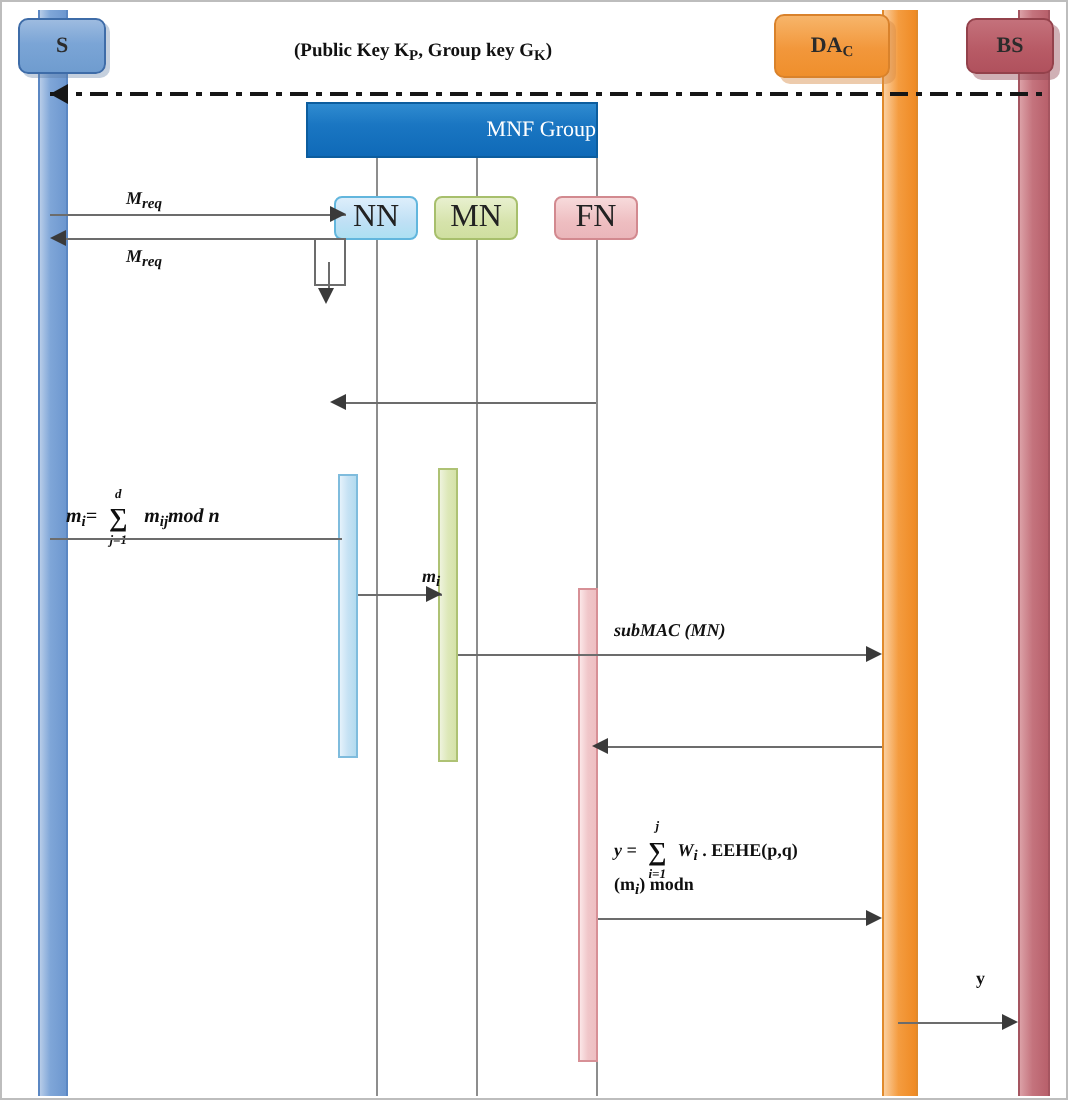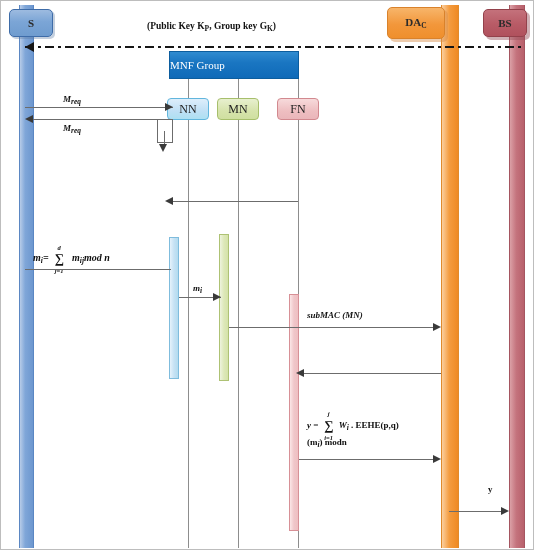--- a/index.html
+++ b/index.html
@@ -44,29 +44,29 @@
     border-left:1px solid #a55560;border-right:1px solid #a55560;}
   .dashdot-real{position:absolute;left:24px;top:45px;width:500px;height:2px;
     background-image:repeating-linear-gradient(90deg,
       #161616 0px,#161616 9px,transparent 9px,transparent 13px,
       #161616 13px,#161616 16px,transparent 16px,transparent 20px);}
   .arrowhead-left{position:absolute;width:0;height:0;
     border-top:5px solid transparent;border-bottom:5px solid transparent;
     border-right:9px solid #161616;}
 
   
-  .mnf{position:absolute;left:168px;top:50px;width:130px;height:28px;
+  .mnf{position:absolute;left:152px;top:50px;width:146px;height:28px;
     background:linear-gradient(180deg,#2f8bd0 0%,#1a76c2 40%,#0f6ab8 100%);
     border:1px solid #0c5d9e;color:#fff;font-size:11px;
-    display:flex;align-items:center;justify-content:flex-start;box-sizing:border-box;}
+    display:flex;align-items:center;justify-content:flex-end;box-sizing:border-box;}
 
   
   .node{position:absolute;width:42px;height:22px;border-radius:4px;
     display:flex;align-items:center;justify-content:center;
-    font-size:12px;color:#222;box-sizing:border-box;}
+    font-size:16px;color:#222;box-sizing:border-box;}
   .node-nn{left:166px;top:97px;
     background:linear-gradient(180deg,#ddeefb 0%,#bfe0f5 60%,#ade0f2 100%);
     border:1px solid #62b6dd;}
   .node-mn{left:216px;top:97px;
     background:linear-gradient(180deg,#e8f0cf 0%,#d6e3ab 60%,#cfdfa0 100%);
     border:1px solid #a7bf6c;}
   .node-fn{left:276px;top:97px;
     background:linear-gradient(180deg,#f7dadb 0%,#eebec1 60%,#eab6ba 100%);
     border:1px solid #d2898f;}
 
@@ -195,21 +195,21 @@
 
   <div class="formula" style="left:32px;top:250px;">
     <span>m</span><span class="sub">i</span><span>=</span>
     <span class="sumwrap"><span class="top">d</span><span class="frac-sum">∑</span><span class="bot">j=1</span></span>
     <span>&nbsp;m</span><span class="sub">ij</span><span>mod n</span>
   </div>
   <div class="msg" style="left:24px;top:268px;width:146px;"></div>
 
   <div class="msg" style="left:178px;top:296px;width:42px;"></div>
   <div class="ar-r" style="left:212px;top:292px;"></div>
-  <div class="lab" style="left:192px;top:281px;">m<span class="sub">i</span></div>
+  <div class="lab" style="left:210px;top:281px;">m<span class="sub">i</span></div>
 
   <div class="msg" style="left:228px;top:326px;width:210px;"></div>
   <div class="ar-r" style="left:432px;top:322px;"></div>
   <div class="lab" style="left:306px;top:308px;">subMAC (MN)</div>
 
   <div class="msg" style="left:298px;top:372px;width:142px;"></div>
   <div class="ar-l" style="left:295px;top:368px;"></div>
 
   <div class="msg" style="left:298px;top:458px;width:140px;"></div>
   <div class="ar-r" style="left:432px;top:454px;"></div>

